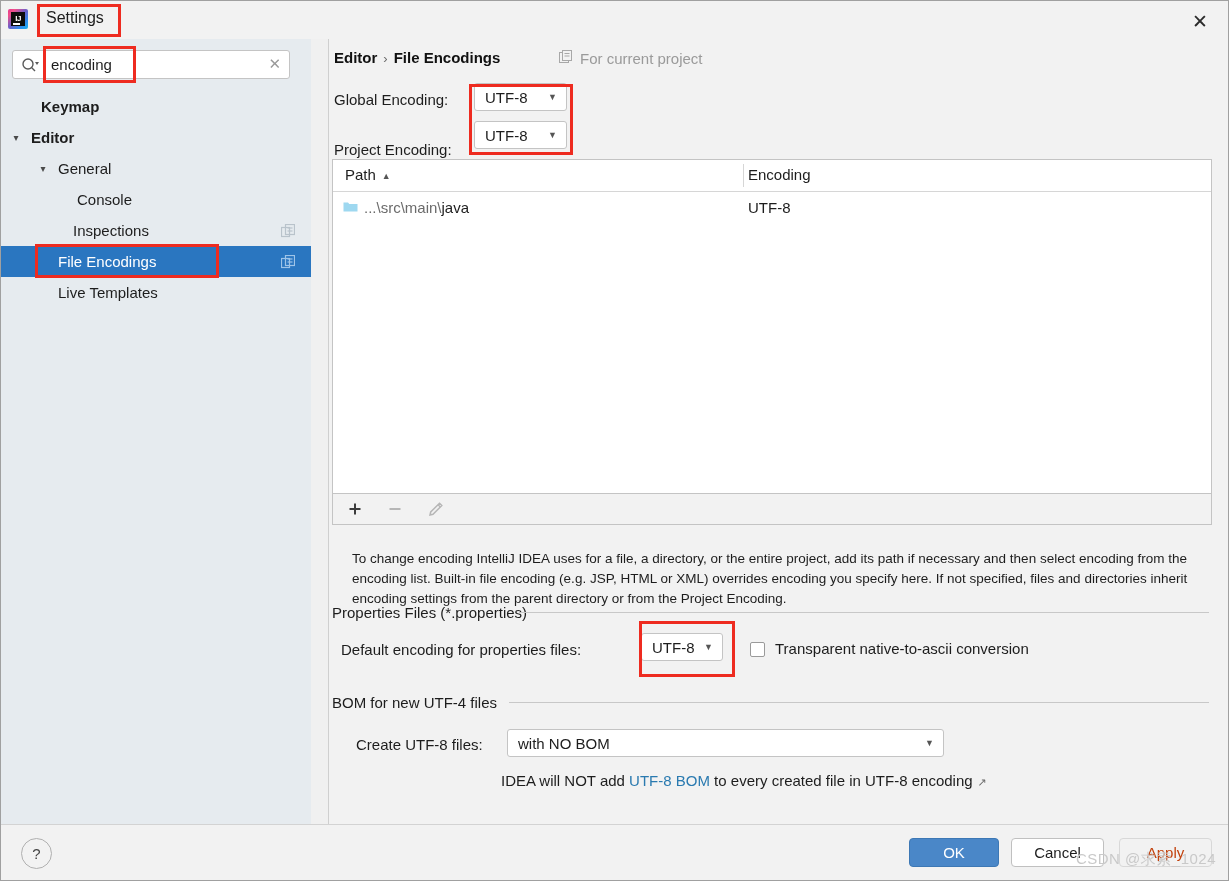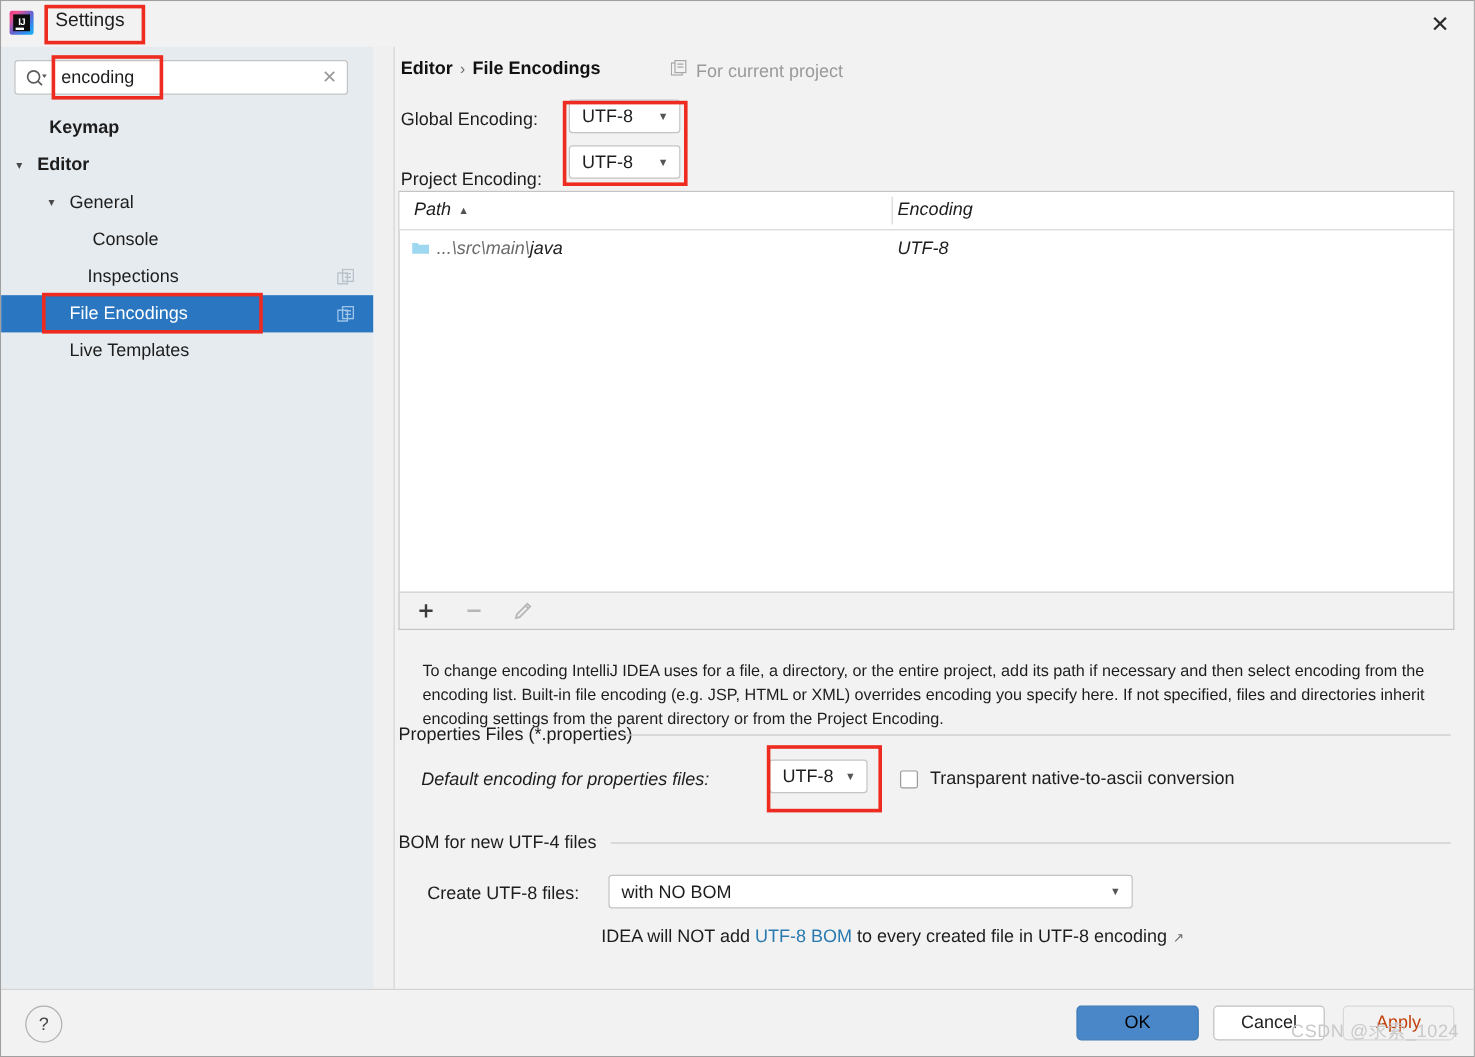--- a/index.html
+++ b/index.html
@@ -52,21 +52,21 @@
   .forproj{position:absolute;left:230px;top:11px;font-size:15px;color:#9a9a9a;display:flex;align-items:center;gap:7px;}
 
   .row-lbl{position:absolute;font-size:15px;color:#1d1d1d;}
   .combo{position:absolute;background:#fff;border:1px solid #c4c4c4;border-radius:3px;
     box-sizing:border-box;display:flex;align-items:center;cursor:pointer;}
   .combo .cval{font-size:15px;color:#1d1d1d;padding-left:10px;flex:1;white-space:nowrap;}
   .combo .carr{margin-right:9px;color:#555;font-size:9px;}
 
   
   .table{position:absolute;left:3px;top:120px;width:880px;height:335px;background:#fff;
-    border:1px solid #c4c4c4;box-sizing:border-box;font-style:italic;}
+    border:1px solid #c4c4c4;box-sizing:border-box;}
   .thead{height:31px;border-bottom:1px solid #d6d6d6;position:relative;background:#fff;}
   .th{position:absolute;top:6px;font-size:15px;color:#1d1d1d;}
   .th-sort{font-size:9px;color:#555;margin-left:6px;vertical-align:middle;}
   .colsep{position:absolute;left:410px;top:4px;width:1px;height:23px;background:#d6d6d6;}
   .trow{position:relative;height:30px;display:flex;align-items:center;cursor:pointer;}
   .folder-ico{position:absolute;left:10px;top:8px;}
   .tpath{position:absolute;left:31px;font-size:15px;}
   .tpath .dim{color:#6b6b6b;}
   .tenc{position:absolute;left:415px;font-size:15px;color:#1d1d1d;}
 
@@ -87,21 +87,21 @@
 
   
   .redbox{position:absolute;border:3px solid #ee2b20;box-sizing:border-box;pointer-events:none;}
 
   
   .footer{position:absolute;left:0;right:0;bottom:0;height:55px;background:#f2f2f2;border-top:1px solid #d3d3d3;}
   .helpbtn{position:absolute;left:20px;top:13px;width:29px;height:29px;border:1px solid #b0b0b0;
     border-radius:50%;display:flex;align-items:center;justify-content:center;font-size:15px;color:#444;cursor:pointer;}
   .btn{position:absolute;top:13px;height:29px;border-radius:4px;box-sizing:border-box;
     display:flex;align-items:center;justify-content:center;font-size:15px;cursor:pointer;}
-  .btn-ok{right:229px;width:102px;background:#4a87c8;color:#000000;border:1px solid #3d78b5;}
+  .btn-ok{right:229px;width:90px;background:#4a87c8;color:#ffffff;border:1px solid #3d78b5;}
   .btn-cancel{right:124px;width:93px;background:#fff;color:#1d1d1d;border:1px solid #c0c0c0;margin-left:48px;}
   .btn-apply{right:16px;width:93px;background:#f2f2f2;color:#c2410c;border:1px solid #d8d8d8;}
 
   .watermark{position:absolute;right:12px;bottom:11px;font-size:15px;color:#c9c9c9;
     letter-spacing:0.5px;pointer-events:none;}
 </style>
 </head>
 <body>
 
 <div class="dialog">
@@ -235,21 +235,21 @@
           <line x1="11" y1="3.7" x2="13.3" y2="6" stroke="#b6b6b6" stroke-width="1.3"></line>
         </svg>
       </span>
     </div>
 
     <div class="helptext">To change encoding IntelliJ IDEA uses for a file, a directory, or the entire project, add its path if necessary and then select encoding from the encoding list. Built-in file encoding (e.g. JSP, HTML or XML) overrides encoding you specify here. If not specified, files and directories inherit encoding settings from the parent directory or from the Project Encoding.</div>
 
     <div class="grp" style="left:3px;top:565px;">Properties Files (*.properties)</div>
     <div class="grp-line" style="left:190px;top:573px;width:690px;"></div>
 
-    <div class="row-lbl" style="left:22px;top:602px;font-style:italic;">Default encoding for properties files:</div>
+    <div class="row-lbl" style="left:12px;top:602px;">Default encoding for properties files:</div>
     <div class="combo" style="left:312px;top:594px;width:82px;height:28px;">
       <span class="cval">UTF-8</span>
       <span class="carr">▼</span>
     </div>
 
     <div class="checkbox" style="left:421px;top:603px;"></div>
     <div class="row-lbl" style="left:446px;top:601px;">Transparent native-to-ascii conversion</div>
 
     <div class="grp" style="left:3px;top:655px;">BOM for new UTF-4 files</div>
     <div class="grp-line" style="left:180px;top:663px;width:700px;"></div>

